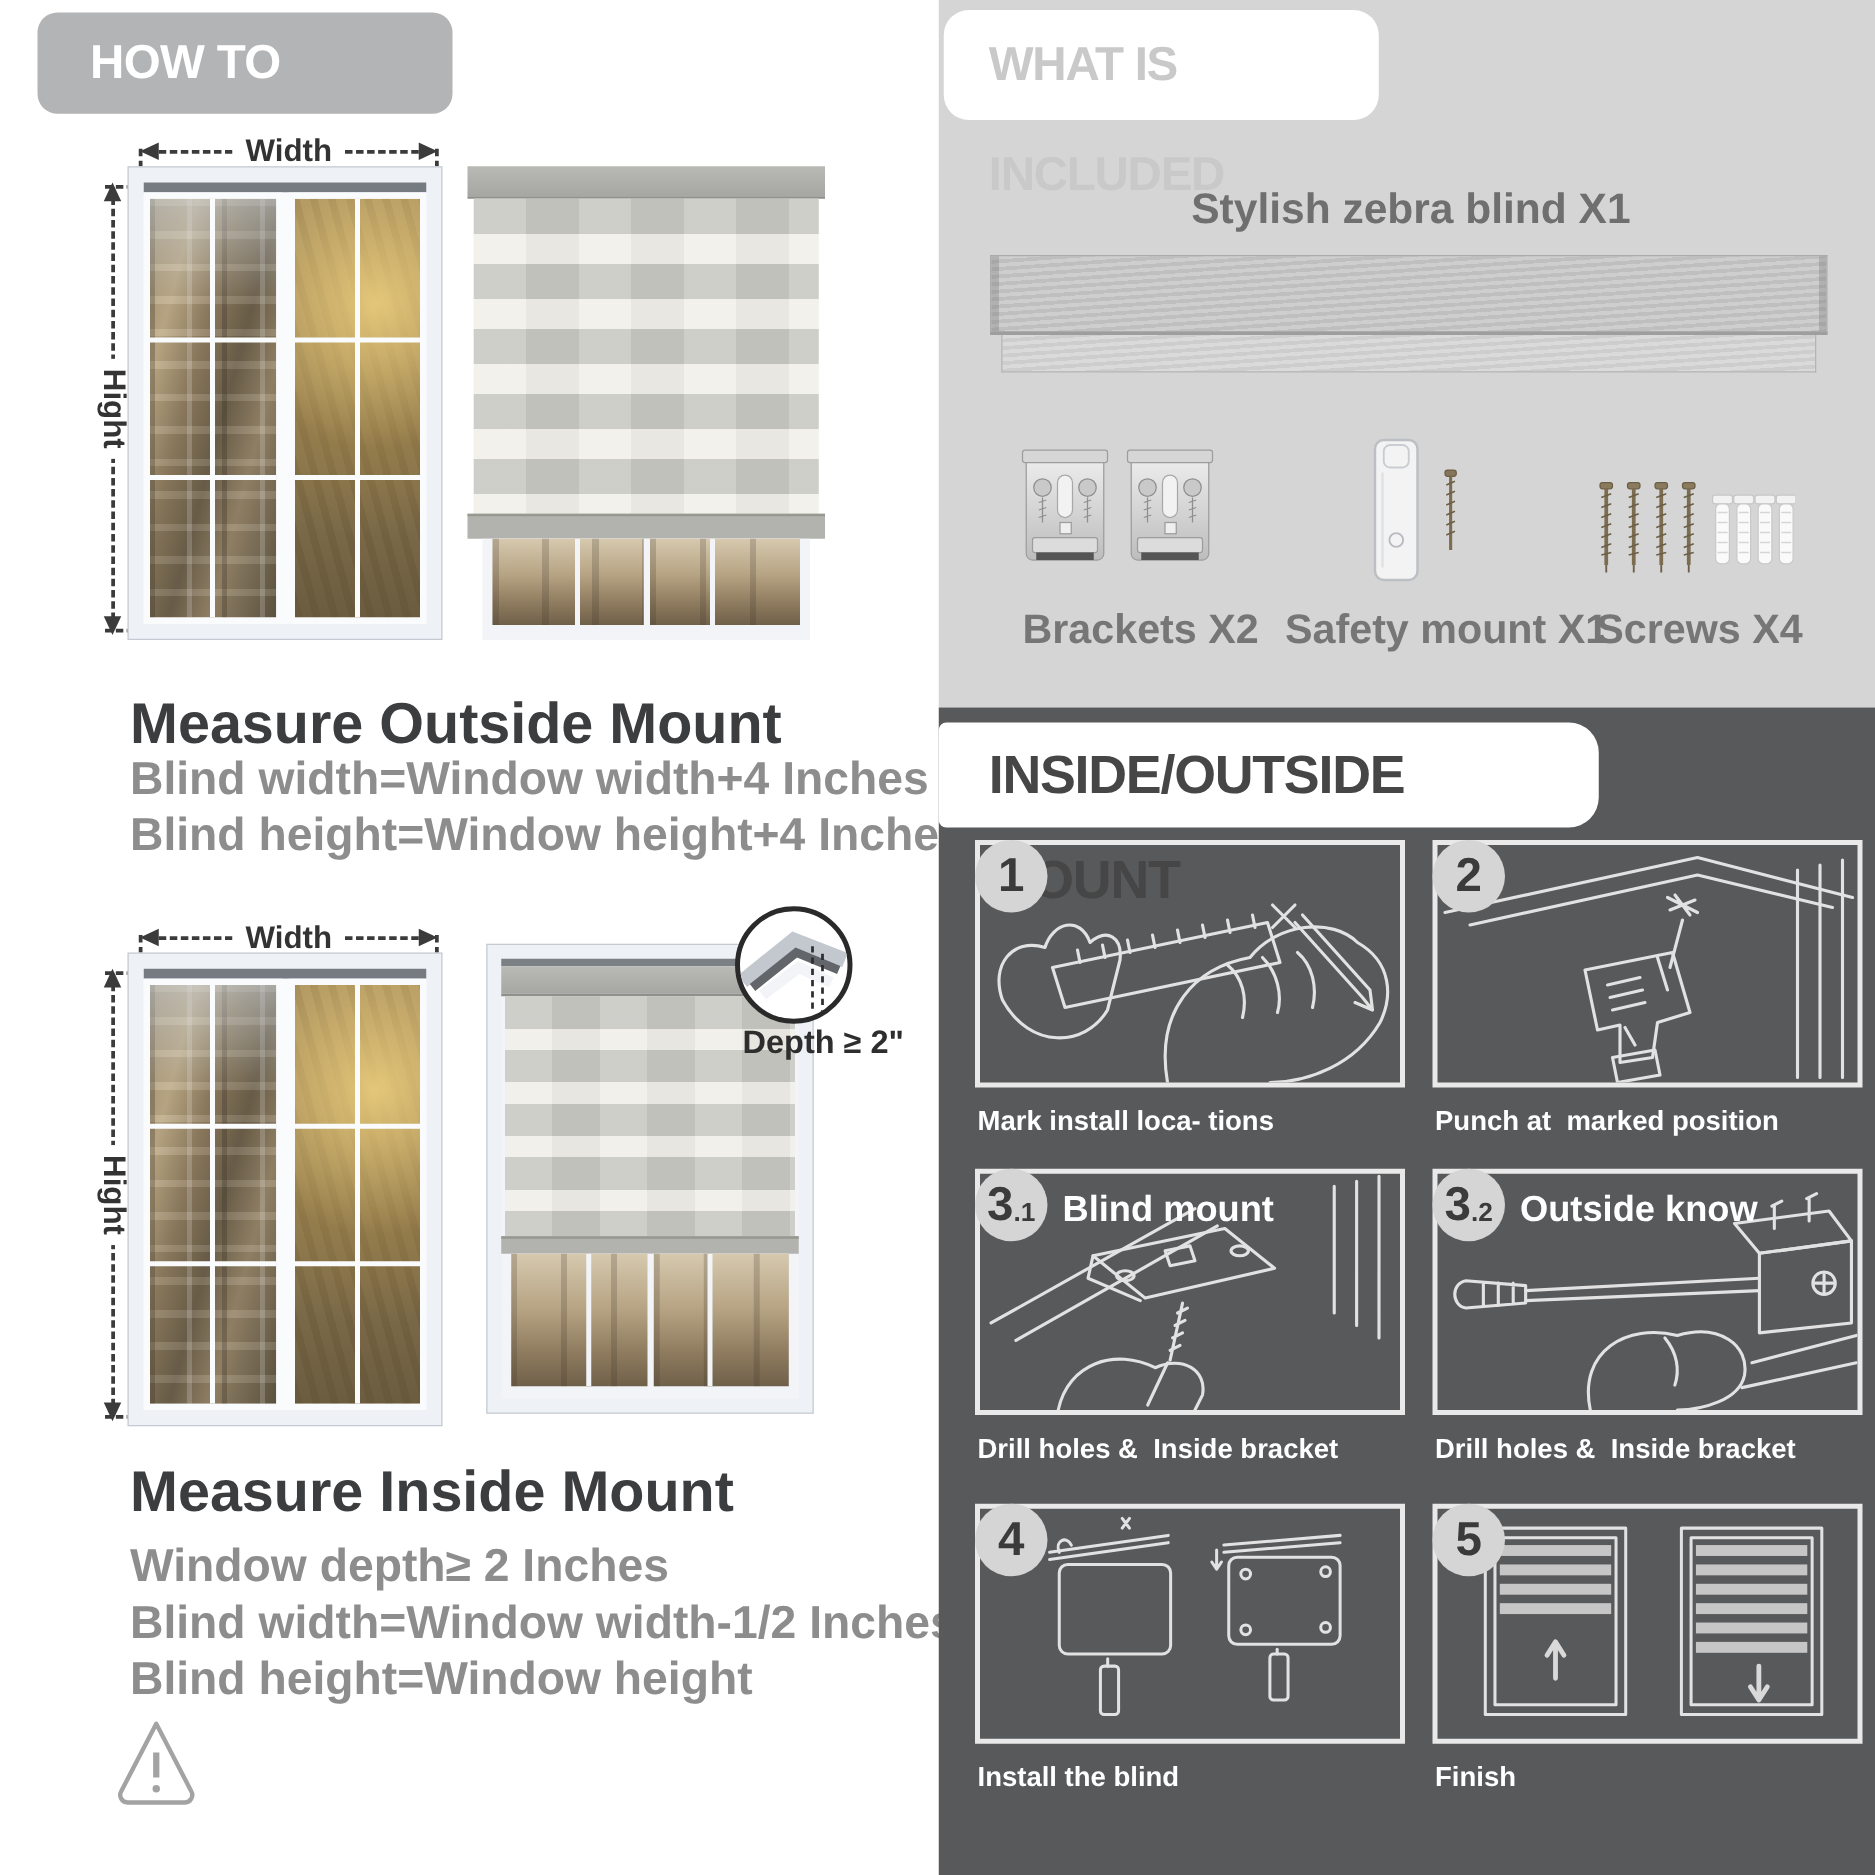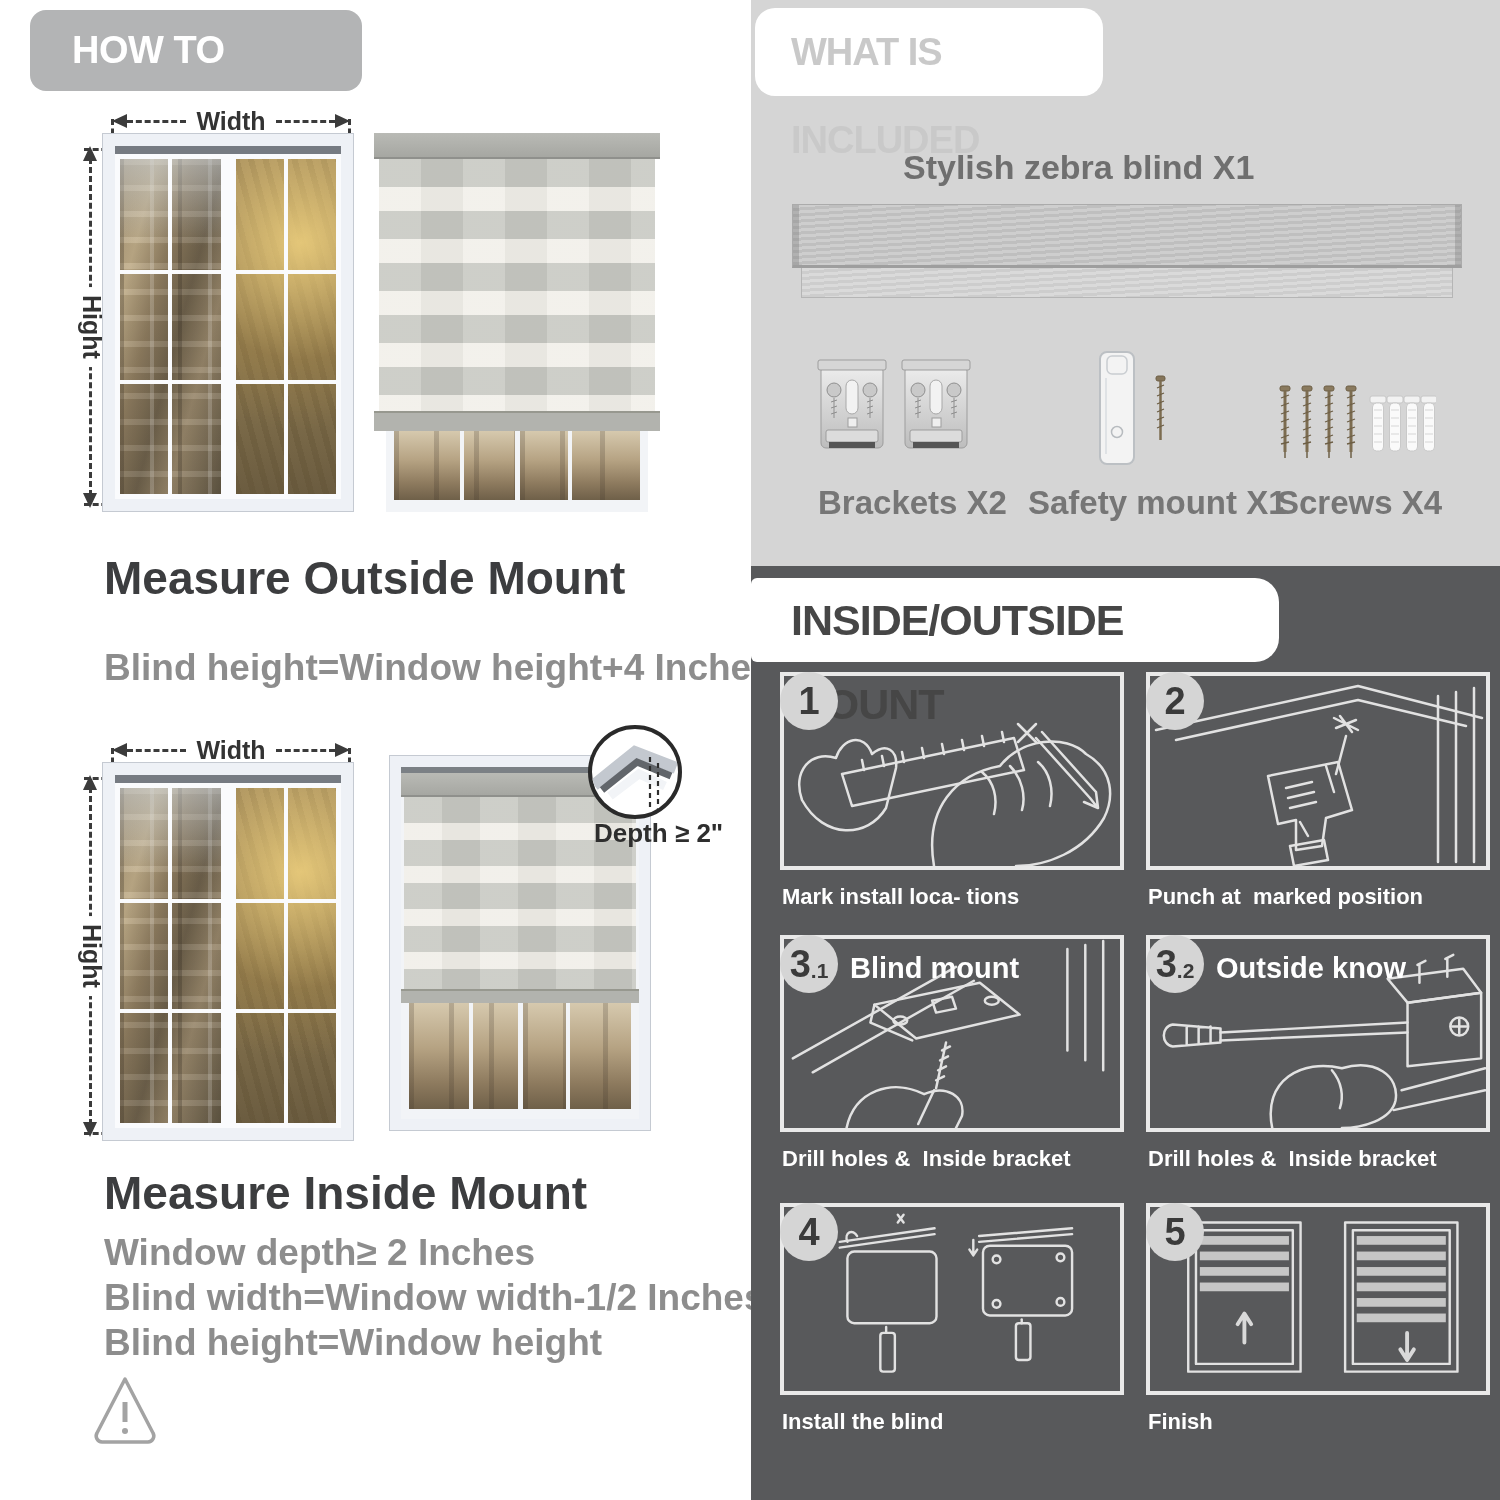--- a/index.html
+++ b/index.html
@@ -155,20 +155,21 @@
             <div class="low-mv"></div>
           </div>
         <div class="low-pane ph-low">
             <div class="low-mv" style="left:40%;"></div>
           </div>
       </div>
     </div>
   </div>
 
   <div class="abs heading" style="left:104px;top:551px;">Measure Outside Mount</div>
+  <div class="abs formula" style="left:104px;top:600px;">Blind width=Window width+4 Inches</div>
   <div class="abs formula" style="left:104px;top:645px;">Blind height=Window height+4 Inches</div>
 
   <div class="abs harrow" style="left:112px;top:741px;width:238px;">
     <span class="h-tick l"></span>
       <span class="h-tick r"></span>
     <span class="ah-l"></span>
     <span class="h-line"></span>
     <span class="h-label">Width</span>
     <span class="h-line"></span>
     <span class="ah-r"></span>
@@ -239,21 +240,21 @@
   <div class="abs" style="left:92px;top:1372px;width:66px;height:74px;">
     <svg viewBox="0 0 66 74" width="66" height="74">
       <path d="M33,7 L61,61 a6,6 0 0 1 -5,9 L10,70 a6,6 0 0 1 -5,-9 Z" fill="none" stroke="#a3a3a3" stroke-width="3.5" stroke-linejoin="round"></path>
       <line x1="33" y1="30" x2="33" y2="50" stroke="#a3a3a3" stroke-width="5"></line>
       <circle cx="33" cy="59" r="3" fill="#a3a3a3"></circle>
     </svg>
   </div>
 
   <div class="abs panel-light"></div>
   <div class="abs badge-included">WHAT IS INCLUDED</div>
-  <div class="abs product-label" style="left:903px;top:148px;">Stylish zebra blind X1</div>
+  <div class="abs product-label" style="left:953px;top:148px;">Stylish zebra blind X1</div>
 
   <div class="abs" style="left:792px;top:204px;width:670px;height:64px;
        background:linear-gradient(90deg, rgba(110,110,110,.30) 0 6px, rgba(0,0,0,0) 6px calc(100% - 6px), rgba(110,110,110,.30) calc(100% - 6px)),
                   repeating-linear-gradient(176deg,#cecece 0 3px,#bfbfbf 3px 6px);
        border:1px solid #ababab;border-bottom:3px solid #9e9e9e;box-sizing:border-box;"></div>
   <div class="abs" style="left:801px;top:268px;width:652px;height:30px;
        background:repeating-linear-gradient(176deg,#dadada 0 3px,#cdcdcd 3px 6px);
        border:1px solid #b5b5b5;border-top:none;box-sizing:border-box;"></div>
 
   <svg class="abs" style="left:816px;top:356px;" width="156" height="102" viewBox="0 0 156 102">

